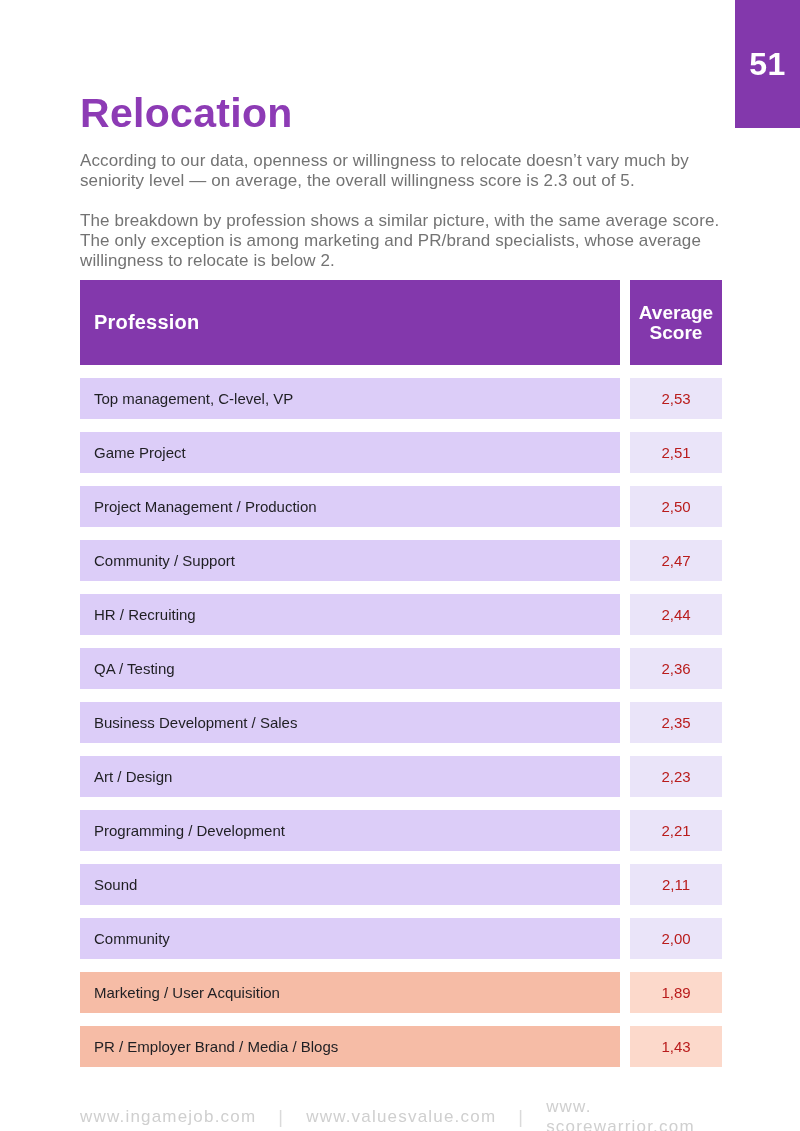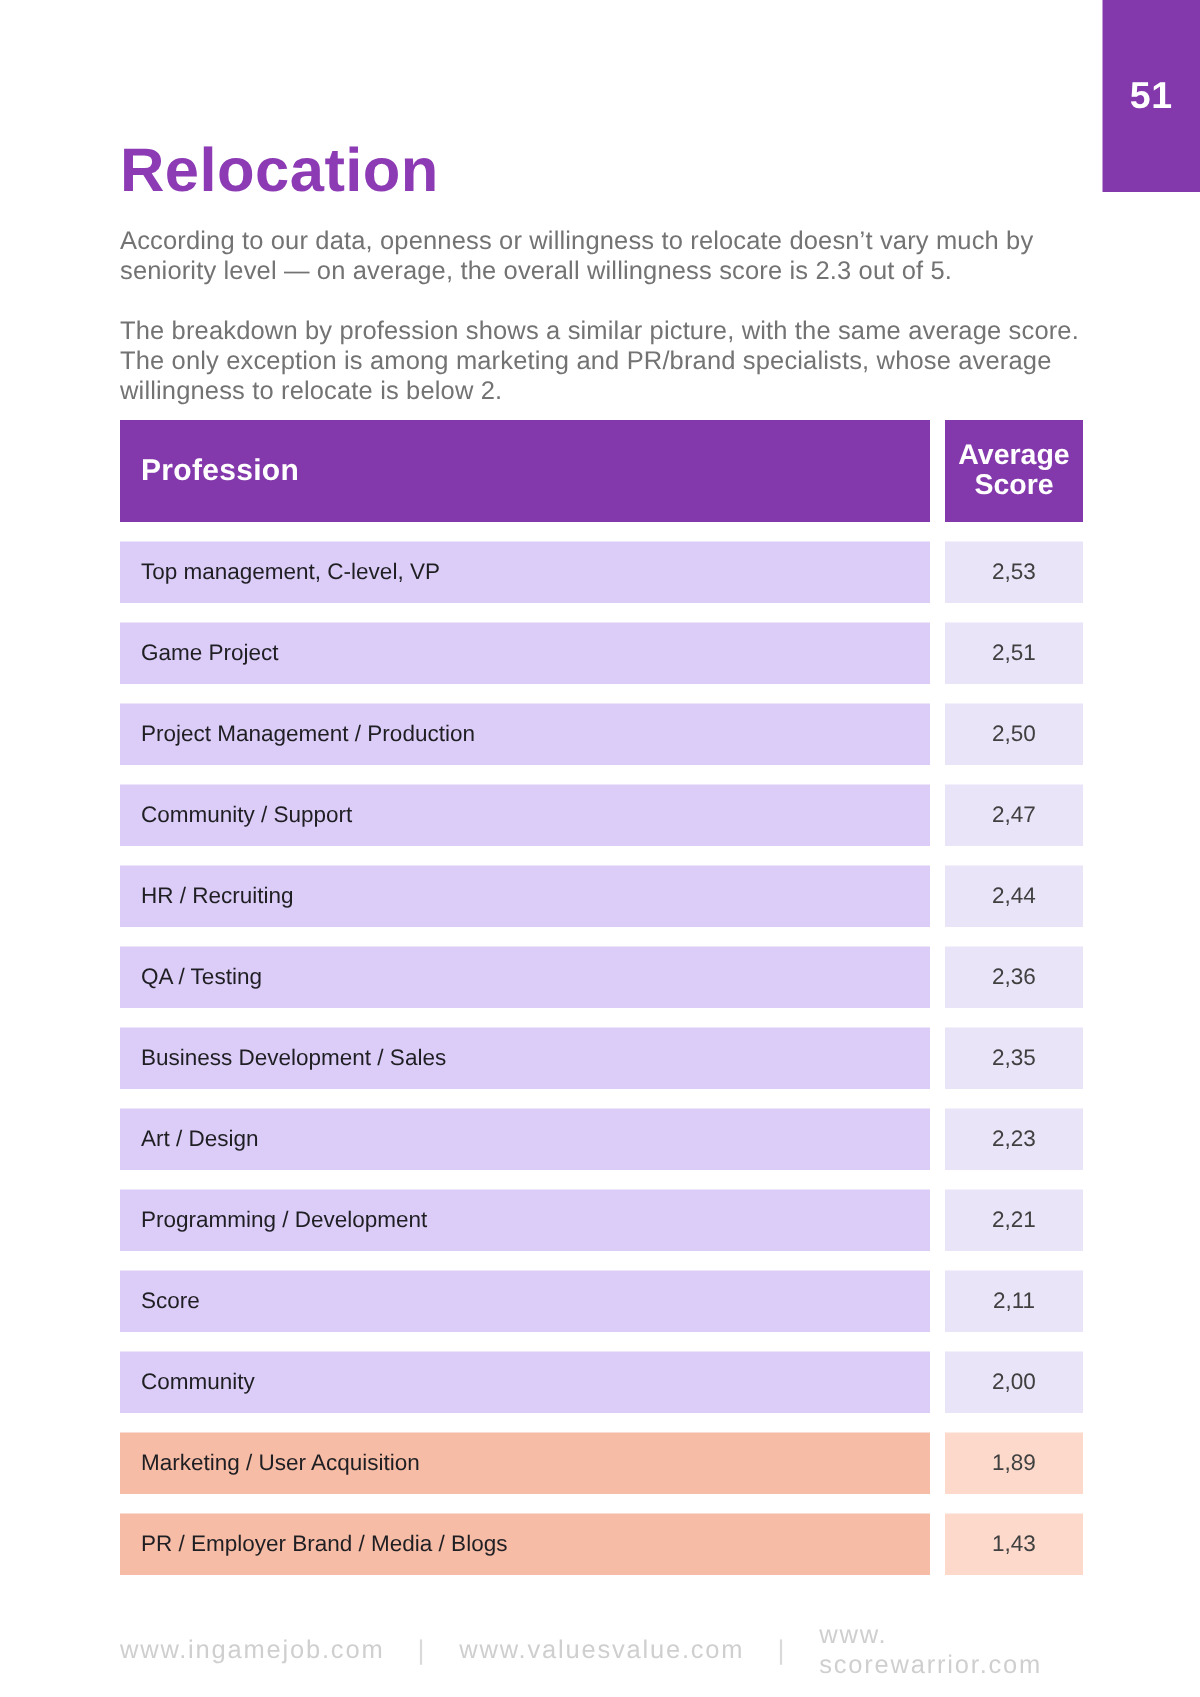--- a/index.html
+++ b/index.html
@@ -15,21 +15,21 @@
     position: absolute;
     top: 0;
     right: 0;
     width: 65px;
     height: 128px;
     background: #8338ac;
     color: #ffffff;
     display: flex;
     align-items: center;
     justify-content: center;
-    font-size: 25px;
+    font-size: 32px;
     font-weight: 600;
     letter-spacing: 0.5px;
   }
   .content {
     position: absolute;
     left: 80px;
     top: 15px;
     width: 642px;
   }
   .title {
@@ -48,21 +48,21 @@
     color: #737373;
   }
   .body-text + .body-text { margin-top: 20px; }
 
   .table {
     margin-top: 9px;
     display: flex;
     flex-direction: column;
     gap: 13px;
   }
-  .thead { display: flex; gap: 10px; height: 68px; border-radius: 25px; }
+  .thead { display: flex; gap: 10px; height: 85px; border-radius: 25px; }
   .trow  { display: flex; gap: 10px; height: 41px; }
   .cname {
     width: 540px;
     box-sizing: border-box;
     padding-left: 14px;
     display: flex;
     align-items: center;
   }
   .cscore {
     width: 92px;
@@ -79,21 +79,21 @@
     letter-spacing: 0.2px;
   }
   .thead .cscore {
     background: #8338ac;
     color: #ffffff;
     font-size: 19px;
     line-height: 20px;
     font-weight: 700;
   }
   .trow .cname  { background: #dccdf8; color: #1f1f23; font-size: 15px; }
-  .trow .cscore { background: #eae4f9; color: #404040; font-size: 15px; }
+  .trow .cscore { background: #eae4f9; color: #b91c1c; font-size: 15px; }
   .trow.salmon .cname  { background: #f6bca6; }
   .trow.salmon .cscore { background: #fcd9cb; }
 
   .footer {
     margin-top: 30px;
     display: flex;
     align-items: center;
     justify-content: center;
     color: #cfcfcf;
     font-size: 17px;
@@ -160,21 +160,21 @@
       </div>
       <div class="trow">
         <div class="cname">Art / Design</div>
         <div class="cscore">2,23</div>
       </div>
       <div class="trow">
         <div class="cname">Programming / Development</div>
         <div class="cscore">2,21</div>
       </div>
       <div class="trow">
-        <div class="cname">Score</div>
+        <div class="cname">Sound</div>
         <div class="cscore">2,11</div>
       </div>
       <div class="trow">
         <div class="cname">Community</div>
         <div class="cscore">2,00</div>
       </div>
       <div class="trow salmon">
         <div class="cname">Marketing / User Acquisition</div>
         <div class="cscore">1,89</div>
       </div>

